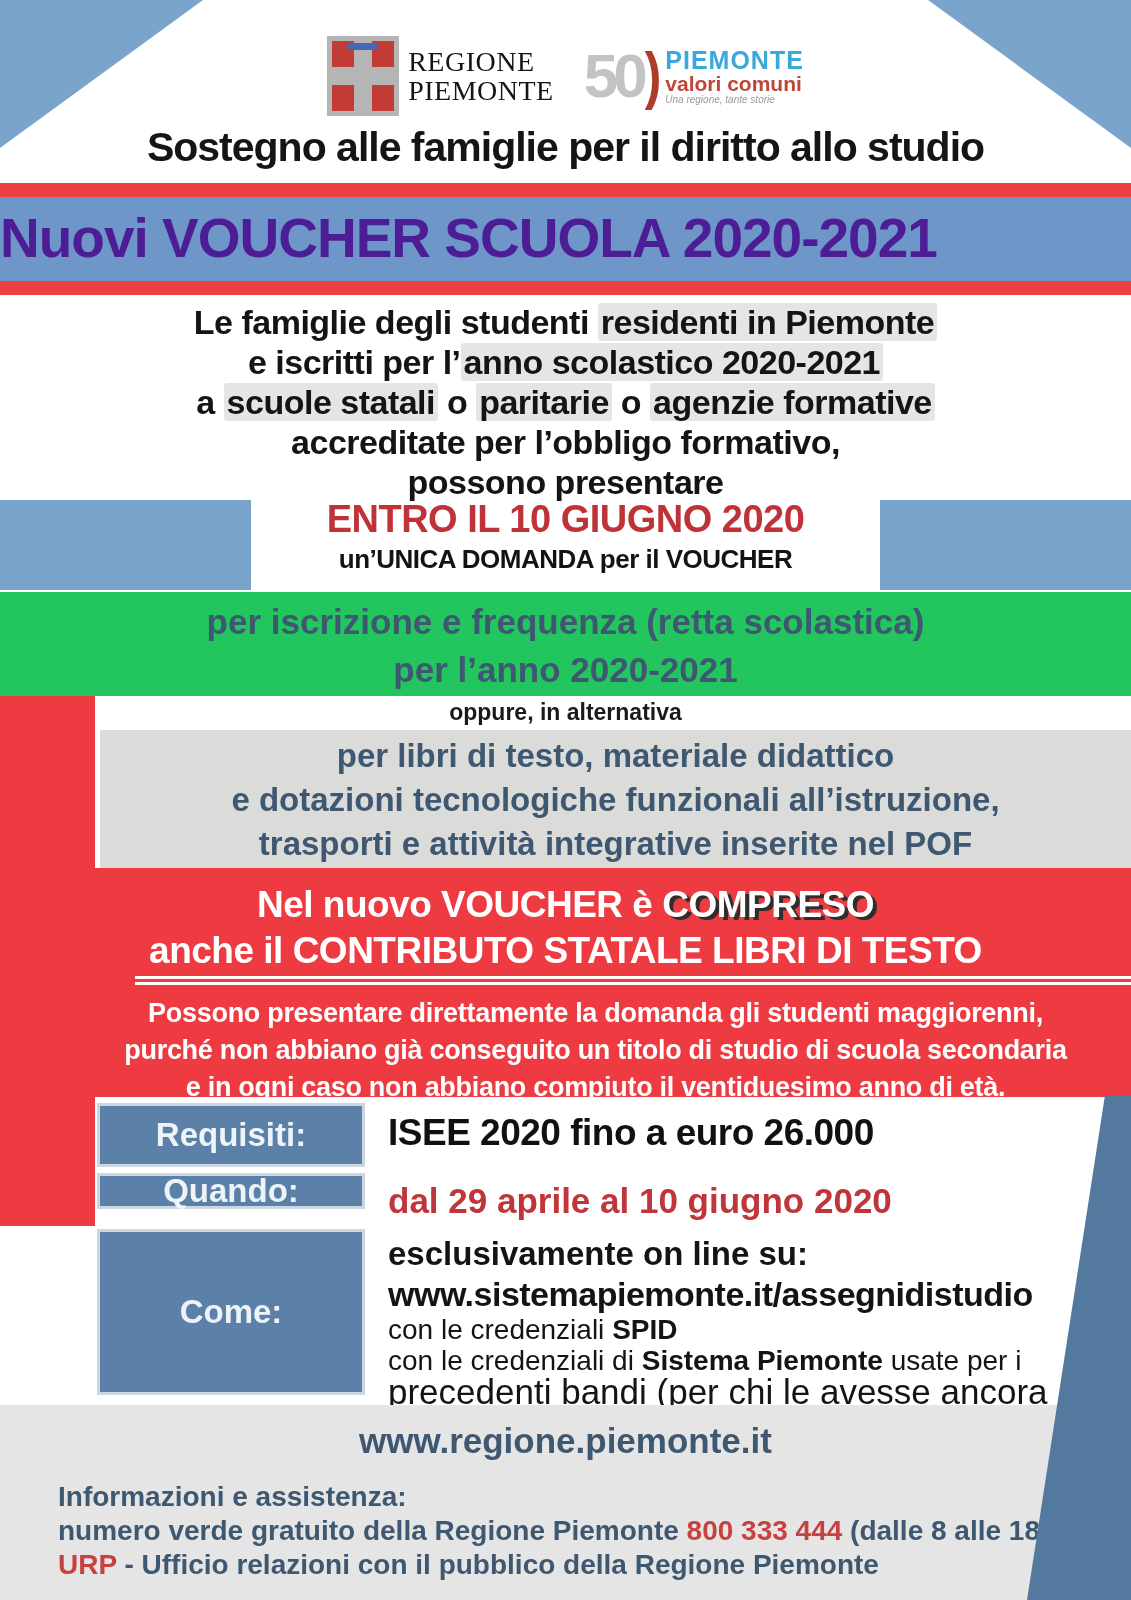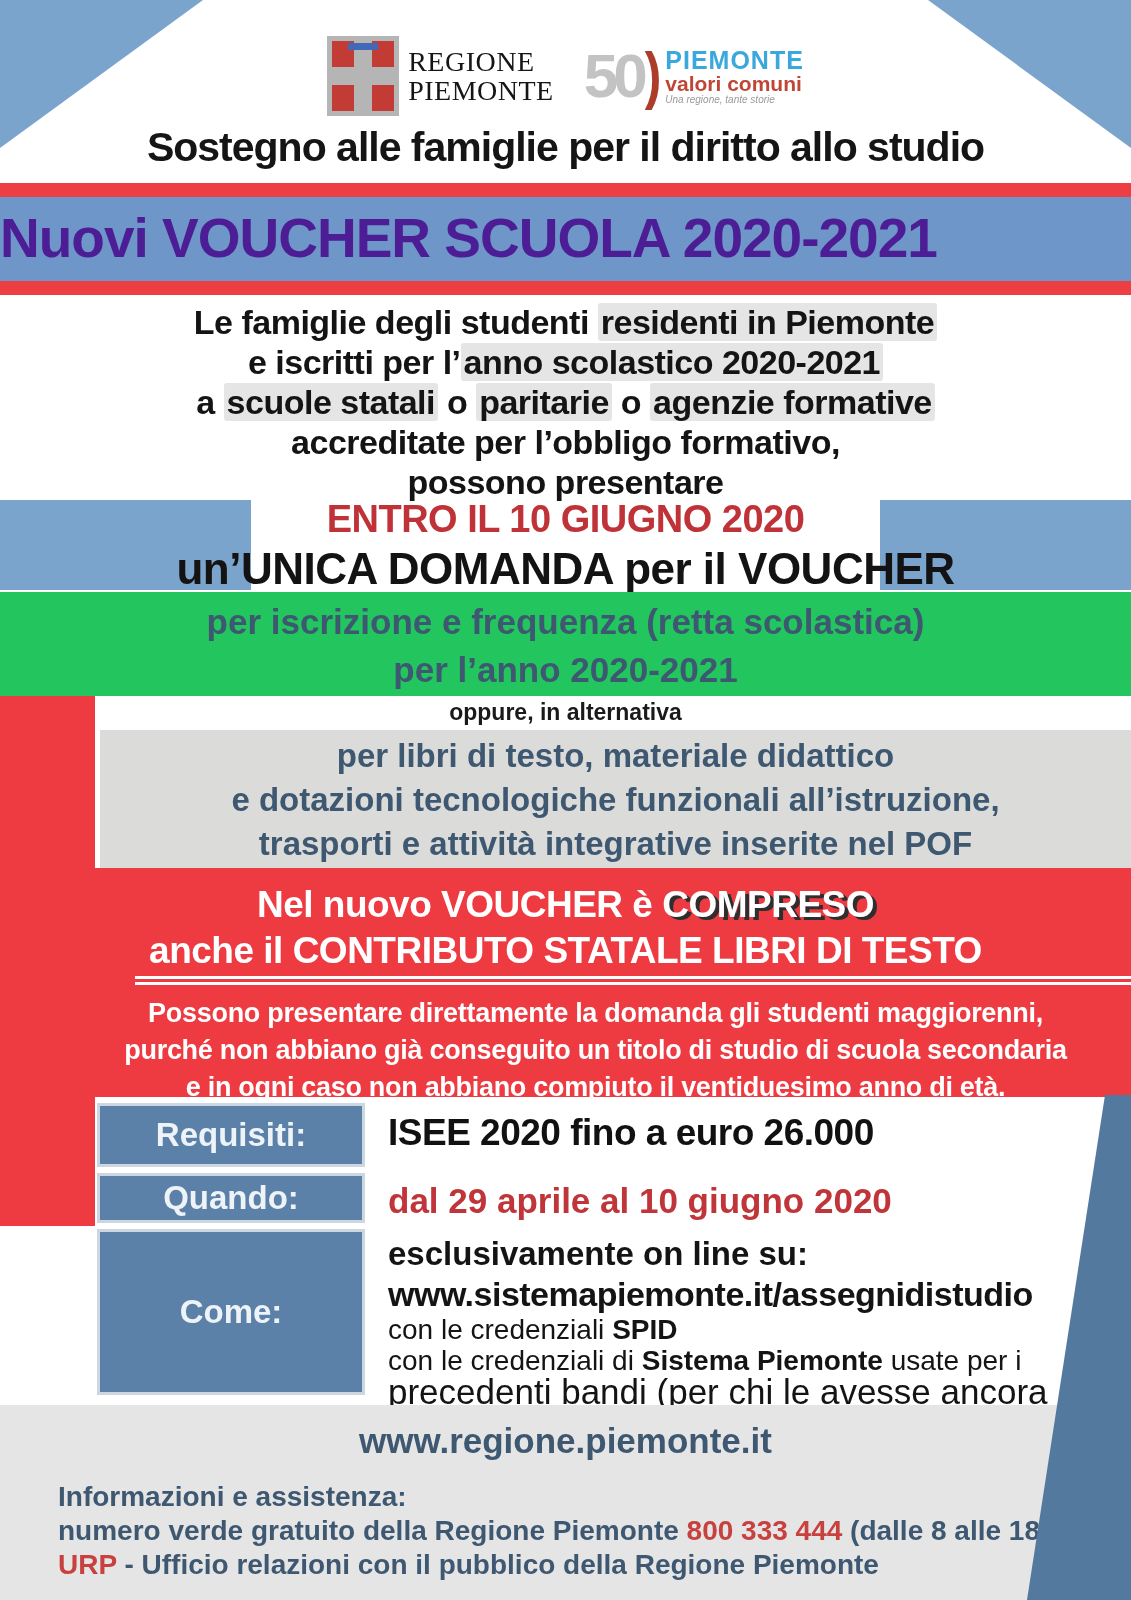--- a/index.html
+++ b/index.html
@@ -51,21 +51,21 @@
     line-height:82px;letter-spacing:-1px;}
 
   .intro{top:302px;left:0;right:0;text-align:center;color:#141414;
     font-weight:700;font-size:34px;line-height:40px;letter-spacing:-0.5px;}
   .hl{background:#e5e5e5;padding:0 3px;border-radius:3px;}
 
   .side-rect{top:500px;width:251px;height:90px;background:#7ba4cd;}
   .side-rect.left{left:0;} .side-rect.right{right:0;}
   .deadline{top:498px;left:0;right:0;text-align:center;font-size:38px;
     font-weight:700;color:#bf3338;letter-spacing:-0.5px;}
-  .unica{top:544px;left:0;right:0;text-align:center;font-size:44px;
+  .unica{top:544px;left:0;right:0;text-align:center;font-size:26px;
     font-weight:700;color:#131313;letter-spacing:-0.5px;}
 
   .gray1{top:592px;left:0;right:0;height:104px;background:#22c55e;
     color:#3e5871;font-weight:700;font-size:35px;text-align:center;
     line-height:48px;padding-top:6px;box-sizing:border-box;}
   .altstrip{top:696px;left:0;right:0;height:34px;text-align:center;
     font-size:23px;font-weight:700;color:#1a1a1a;line-height:33px;}
   .red-col{top:696px;left:0;width:95px;height:530px;background:#ee3b42;}
   .gray2{top:730px;left:100px;right:0;height:138px;background:#dbdbd9;
     color:#3e5871;font-weight:700;font-size:33px;text-align:center;
@@ -78,21 +78,21 @@
   .inc-emph{text-shadow:4px 3px 0 #2e2e2e;}
   .dline{position:absolute;top:108px;left:135px;right:0;height:9px;
     border-top:3px solid #ffffff;border-bottom:3px solid #ffffff;box-sizing:border-box;}
   .note{margin-top:21px;font-size:27px;font-weight:700;line-height:37px;
     padding-left:70px;padding-right:10px;letter-spacing:-0.3px;}
 
   .lbl{position:absolute;left:97px;width:268px;background:#5b81a9;
     border:3px solid #cdd7e2;color:#eef3f8;font-weight:700;font-size:33px;
     display:flex;align-items:center;justify-content:center;box-sizing:border-box;}
   .lbl-req{top:1103px;height:64px;}
-  .lbl-quando{top:1173px;height:50px;}
+  .lbl-quando{top:1173px;height:36px;}
   .lbl-come{top:1229px;height:166px;}
 
   .val-isee{left:388px;top:1112px;font-size:37px;font-weight:700;color:#111111;
     letter-spacing:-0.5px;}
   .val-quando{left:388px;top:1181px;font-size:35px;font-weight:700;color:#c0353a;}
   .come-vals{left:388px;top:1234px;width:680px;color:#141414;}
   .cv1{font-size:33px;font-weight:700;line-height:40px;}
   .cv2{font-size:34px;font-weight:700;line-height:40px;letter-spacing:-0.5px;}
   .cv3{font-size:28px;font-weight:400;line-height:31px;}
   .cv4{font-size:28px;font-weight:400;line-height:32px;}

